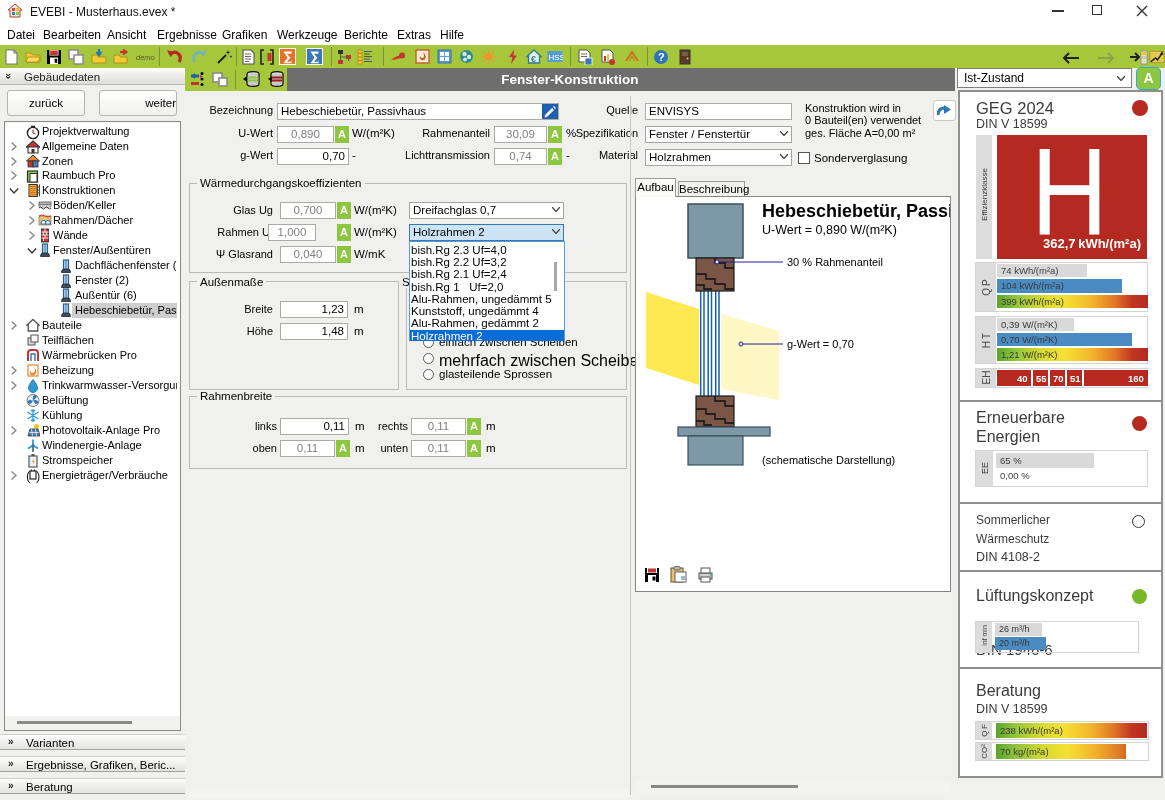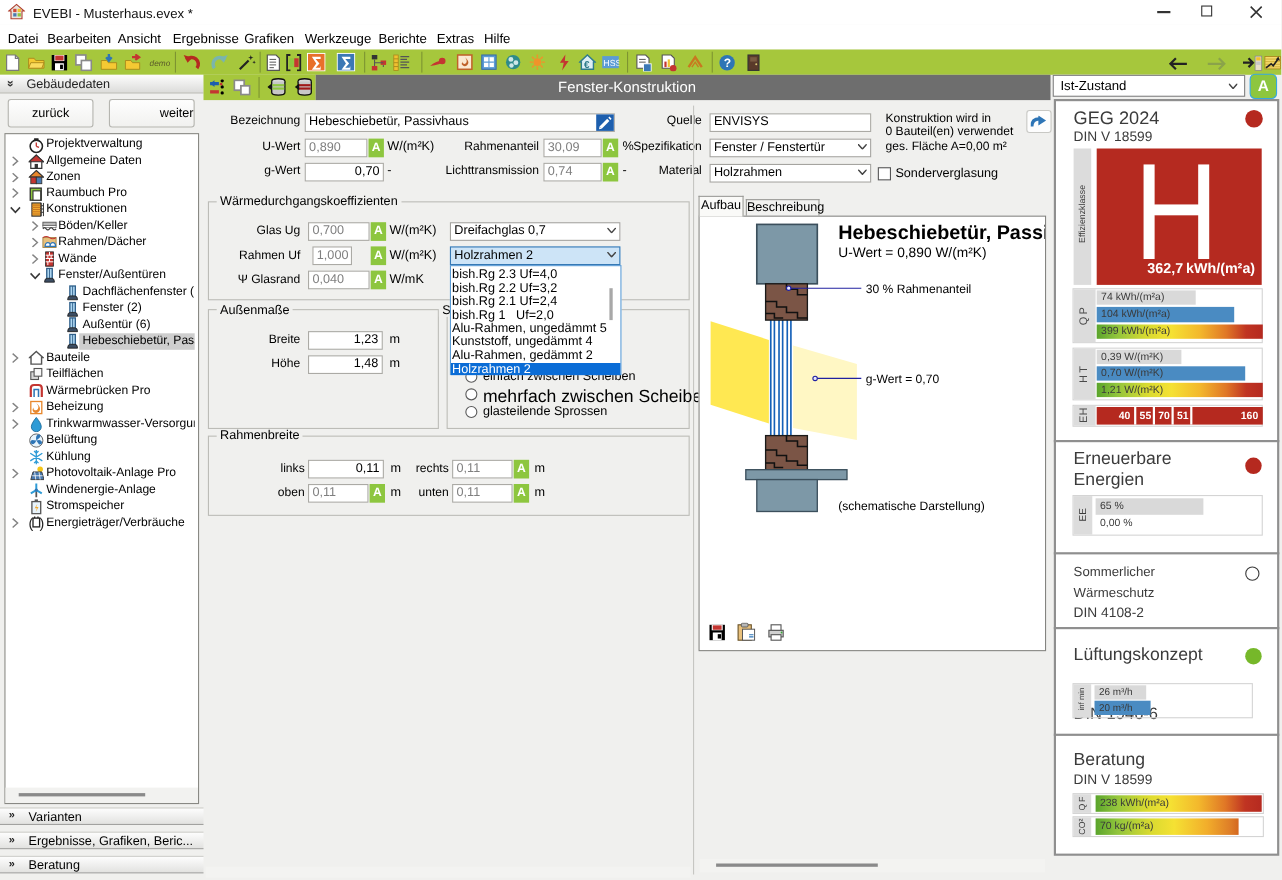--- a/index.html
+++ b/index.html
@@ -1,18 +1,18 @@
 <!DOCTYPE html>
 <html><head><meta charset="utf-8"><style>
 *{box-sizing:border-box;margin:0;padding:0}
 html,body{width:1165px;height:800px;overflow:hidden}
 body{font-family:"Liberation Sans",sans-serif;position:relative;background:#f0f0ee}
 .a{position:absolute}
 .in{position:absolute;background:#fff;border:1px solid #abaaa5;font-size:11.5px;color:#000;line-height:14px;padding:0 3px;white-space:nowrap;overflow:hidden}
-.ro{color:#7f7f7f;text-align:left}
+.ro{color:#7f7f7f;text-align:center}
 .Ab{position:absolute;width:14px;background:#8dc63f;color:#fff;font-weight:bold;text-align:center;font-size:11px;line-height:16px}
 .lbl{position:absolute;font-size:11px;color:#000;text-align:left;white-space:nowrap}
 .un{position:absolute;font-size:11.5px;color:#000;white-space:nowrap}
 .gb{position:absolute;border:1px solid #bcbcb7}
 .gbl{position:absolute;font-size:11.5px;background:#f0f0ee;padding:0 3px;white-space:nowrap}
 .cmb{position:absolute;background:#fff;border:1px solid #a5a4a0;font-size:11.5px;line-height:15px;padding:0 3px;white-space:nowrap;overflow:hidden}
 .cv{position:absolute;right:3px;top:4px;width:8px;height:5px}
 .trow{position:absolute;left:0;width:185px;height:15px;font-size:11px;white-space:nowrap;color:#000}
 .trow .tx{position:absolute;top:1px}
 .bar{position:absolute;font-size:9.5px;color:#3a3a3a;line-height:13px;padding-left:4px;white-space:nowrap;overflow:hidden}
@@ -470,21 +470,21 @@
     <path d="M0 8 l4 -3 v6 z" fill="#111"></path>
   </svg>
 <svg class="a" style="left:267px;top:71px" width="18" height="17" viewBox="0 0 18 17">
     <ellipse cx="10" cy="3" rx="6" ry="2.4" fill="#d8d8d8" stroke="#111" stroke-width="1.2"></ellipse>
     <path d="M4 3 v10 a6 2.4 0 0 0 12 0 v-10" fill="#c8c8c8" stroke="#111" stroke-width="1.2"></path>
     <rect x="4.6" y="5.5" width="10.8" height="2" fill="#a01818"></rect>
     <rect x="4.6" y="8.5" width="10.8" height="2" fill="#a01818"></rect>
     <path d="M1 8 l4 -3 v6 z" fill="#111"></path>
   </svg>
 <div class="a" style="left:287px;top:68px;width:668px;height:23px;background:#6e6e6e"></div>
-<div class="a" style="left:185px;top:68px;width:770px;height:23px;text-align:center;line-height:23px;color:#fff;font-weight:normal;font-size:13.5px;pointer-events:none">Fenster-Konstruktion</div>
+<div class="a" style="left:185px;top:68px;width:770px;height:23px;text-align:center;line-height:23px;color:#fff;font-weight:bold;font-size:13.5px;pointer-events:none">Fenster-Konstruktion</div>
 
 <div class="lbl" style="right:892px;top:104px">Bezeichnung</div>
 <div class="in" style="left:277px;top:103px;width:282px;height:17px">Hebeschiebetür, Passivhaus</div>
 <div class="a" style="left:542px;top:104px;width:16px;height:15px;background:#1d5fae"><svg width="16" height="15" viewBox="0 0 16 15">
       <path d="M3 11 L10 4 L12 6 L5 13 Z" fill="#fff"></path>
       <path d="M11 3 L13 5 L14 4 L12 2 Z" fill="#fff"></path>
       <path d="M3 11 L2.6 13.4 L5 13 Z" fill="#fff"></path>
     </svg></div>
 <div class="lbl" style="right:892px;top:127px">U-Wert</div>
 <div class="in ro" style="left:277px;top:126px;width:57px;height:17px">0,890</div>
@@ -524,21 +524,21 @@
 <div class="gb" style="left:189px;top:183px;width:438px;height:90px"></div>
 <div class="gbl" style="left:197px;top:177px">Wärmedurchgangskoeffizienten</div>
 <div class="lbl" style="right:892px;top:204px">Glas Ug</div>
 <div class="in ro" style="left:280px;top:202px;width:56px;height:17px">0,700</div>
 <div class="Ab" style="left:337px;top:202px;height:17px">A</div>
 <div class="un" style="left:354px;top:204px">W/(m²K)</div>
 <div class="cmb" style="left:409px;top:202px;width:155px;height:17px">Dreifachglas 0,7<svg class="cv" viewBox="0 0 8 5">
       <path d="M0 0 L4 4.5 L8 0" fill="none" stroke="#444" stroke-width="1.3"></path>
     </svg></div>
 <div class="lbl" style="right:892px;top:226px">Rahmen Uf</div>
-<div class="in ro" style="left:284px;top:224px;width:36px;height:17px">1,000</div>
+<div class="in ro" style="left:268px;top:224px;width:48px;height:17px">1,000</div>
 <div class="Ab" style="left:337px;top:224px;height:17px">A</div>
 <div class="un" style="left:354px;top:226px">W/(m²K)</div>
 <div class="cmb" style="left:409px;top:224px;width:155px;height:17px;background:#cde4f7;border:1px solid #3679b5">Holzrahmen 2<svg class="cv" viewBox="0 0 8 5">
       <path d="M0 0 L4 4.5 L8 0" fill="none" stroke="#444" stroke-width="1.3"></path>
     </svg></div>
 <div class="lbl" style="right:892px;top:248px">Ψ Glasrand</div>
 <div class="in ro" style="left:280px;top:246px;width:56px;height:17px">0,040</div>
 <div class="Ab" style="left:337px;top:246px;height:17px">A</div>
 <div class="un" style="left:354px;top:248px">W/mK</div>
 

